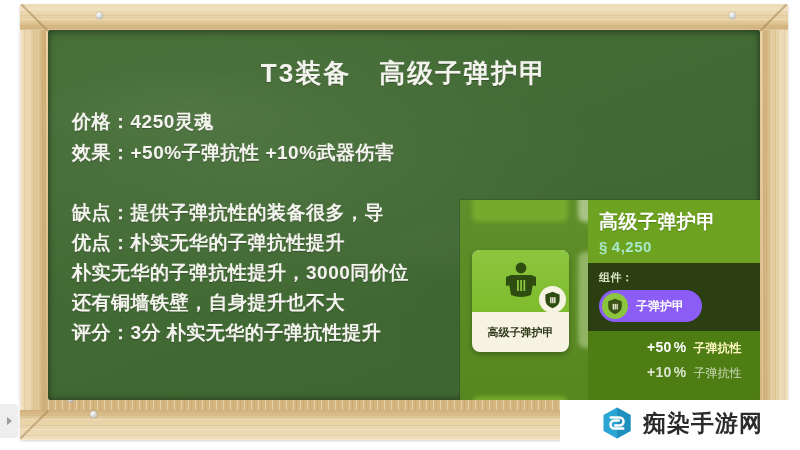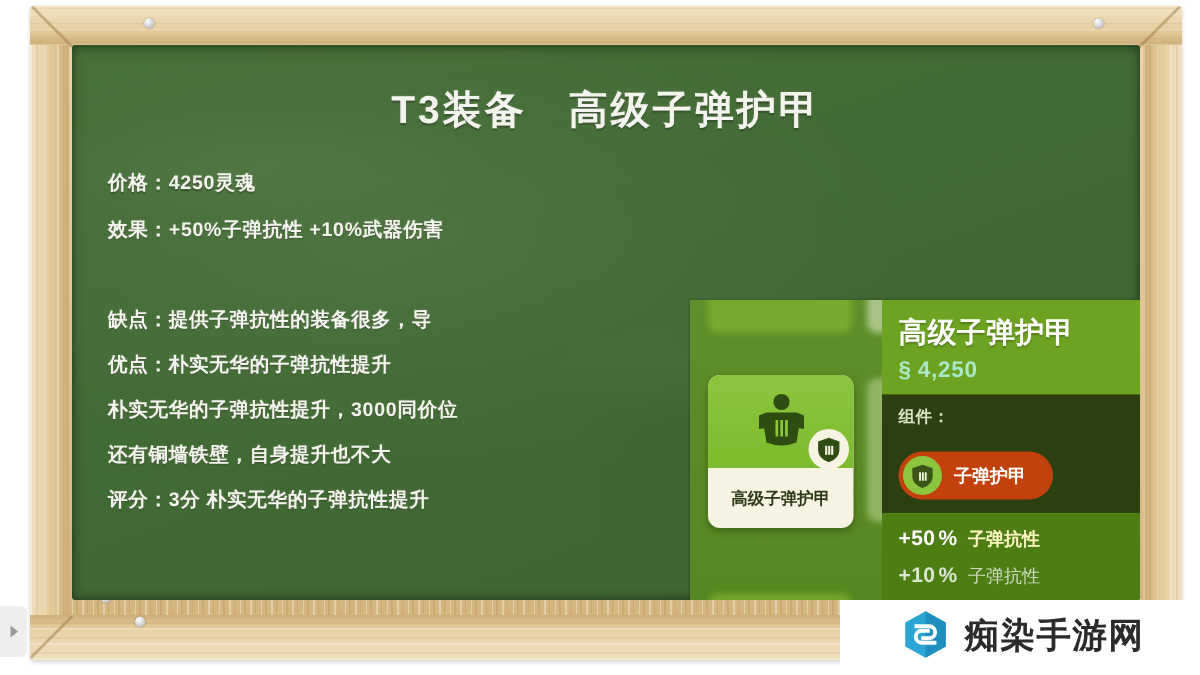--- a/index.html
+++ b/index.html
@@ -134,21 +134,21 @@
     position: absolute;
     left: 0; right: 0; top: 26px;
     text-align: center;
     font-size: 26px;
     letter-spacing: 2px;
   }
 
   .lines-a { position: absolute; left: 24px; top: 76px; }
   .lines-b { position: absolute; left: 24px; top: 168px; }
 
-  .cline { font-size: 13px; line-height: 31px; }
+  .cline { font-size: 19px; line-height: 31px; }
   .cline.tight { line-height: 30px; }
 
   
   .game-shot {
     position: absolute;
     left: 440px; top: 196px;
     width: 318px; height: 206px;
     overflow: hidden;
     background: #4a7a1e;
     box-shadow: 0 0 0 1px rgba(0,0,0,0.12);
@@ -222,39 +222,39 @@
     letter-spacing: 0.5px;
   }
   .soul-glyph { font-size: 15px; line-height: 1; color: #a9e8c8; }
 
   .tt-comp {
     background: #2b3f10;
     padding: 7px 11px 9px 11px;
   }
   .tt-comp-label {
     color: #d9e4c4; font-size: 11px; font-weight: 700;
-    letter-spacing: 0.4px; margin-bottom: 16px;
+    letter-spacing: 0.4px; margin-bottom: 5px;
   }
   .comp-pill {
     display: inline-flex; align-items: center; gap: 8px;
-    background: #c2410c;
+    background: #8b5cf6;
     border-radius: 20px;
     padding: 3px 18px 3px 3px;
   }
   .comp-icon {
     width: 26px; height: 26px; border-radius: 50%;
     background: #8cc63f;
     display:flex; align-items:center; justify-content:center;
   }
   .comp-name { color:#ffffff; font-size:12px; font-weight:700; white-space:nowrap; }
 
   .tt-stats { padding: 8px 11px 0 11px; }
   .stat-row {
     display: flex; align-items: baseline; gap: 7px;
-    margin-bottom: 7px; white-space: nowrap;
+    margin-bottom: 7px; white-space: nowrap; margin-left: 48px;
   }
   .stat-val { color:#ffffff; font-size:14px; font-weight:700; letter-spacing:0.3px; }
   .stat-name { color:#fef9c3; font-size:12px; font-weight:700; }
   .stat-row.dim .stat-val { color: rgba(255,255,255,0.80); }
   .stat-row.dim .stat-name { color: rgba(255,255,255,0.72); font-weight:400; }
 
   
   .watermark {
     position: absolute;
     left: 600px; top: 406px;

